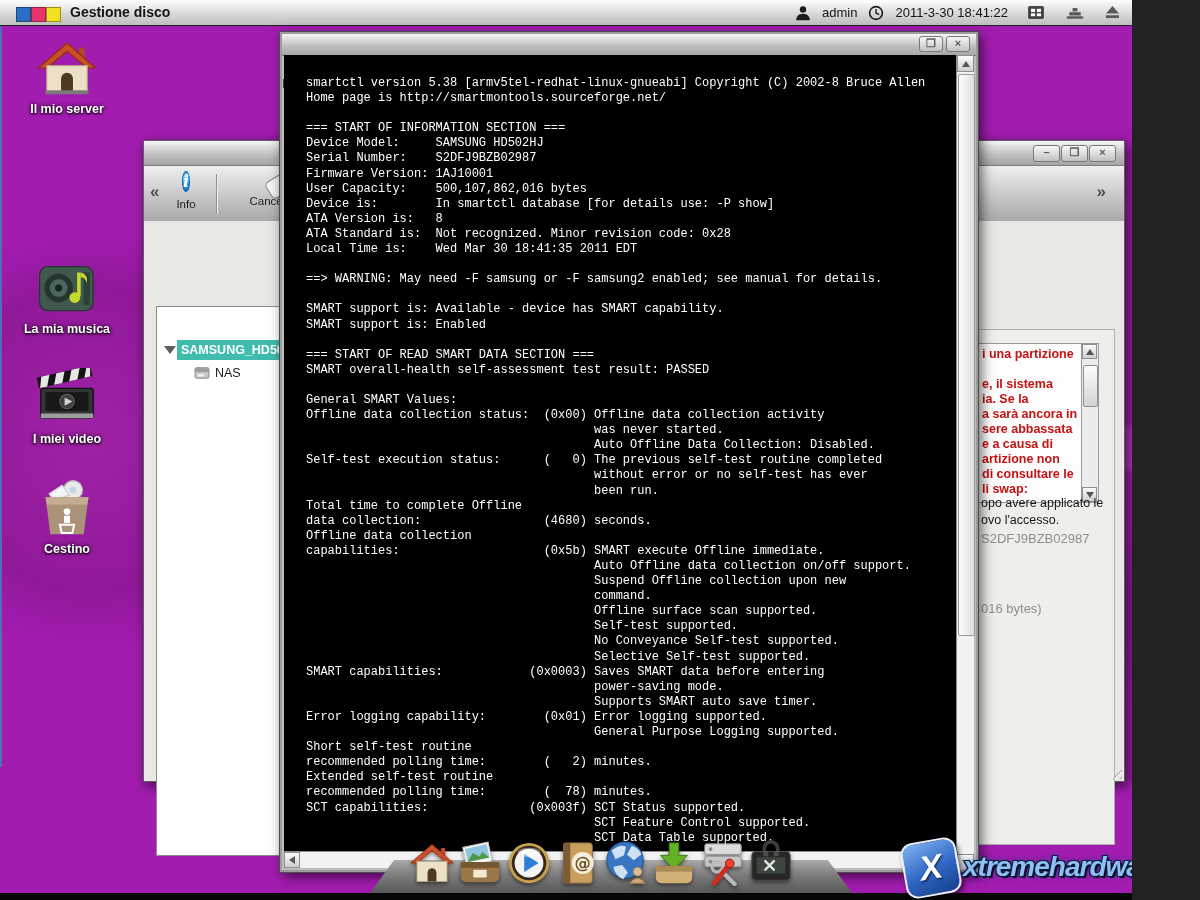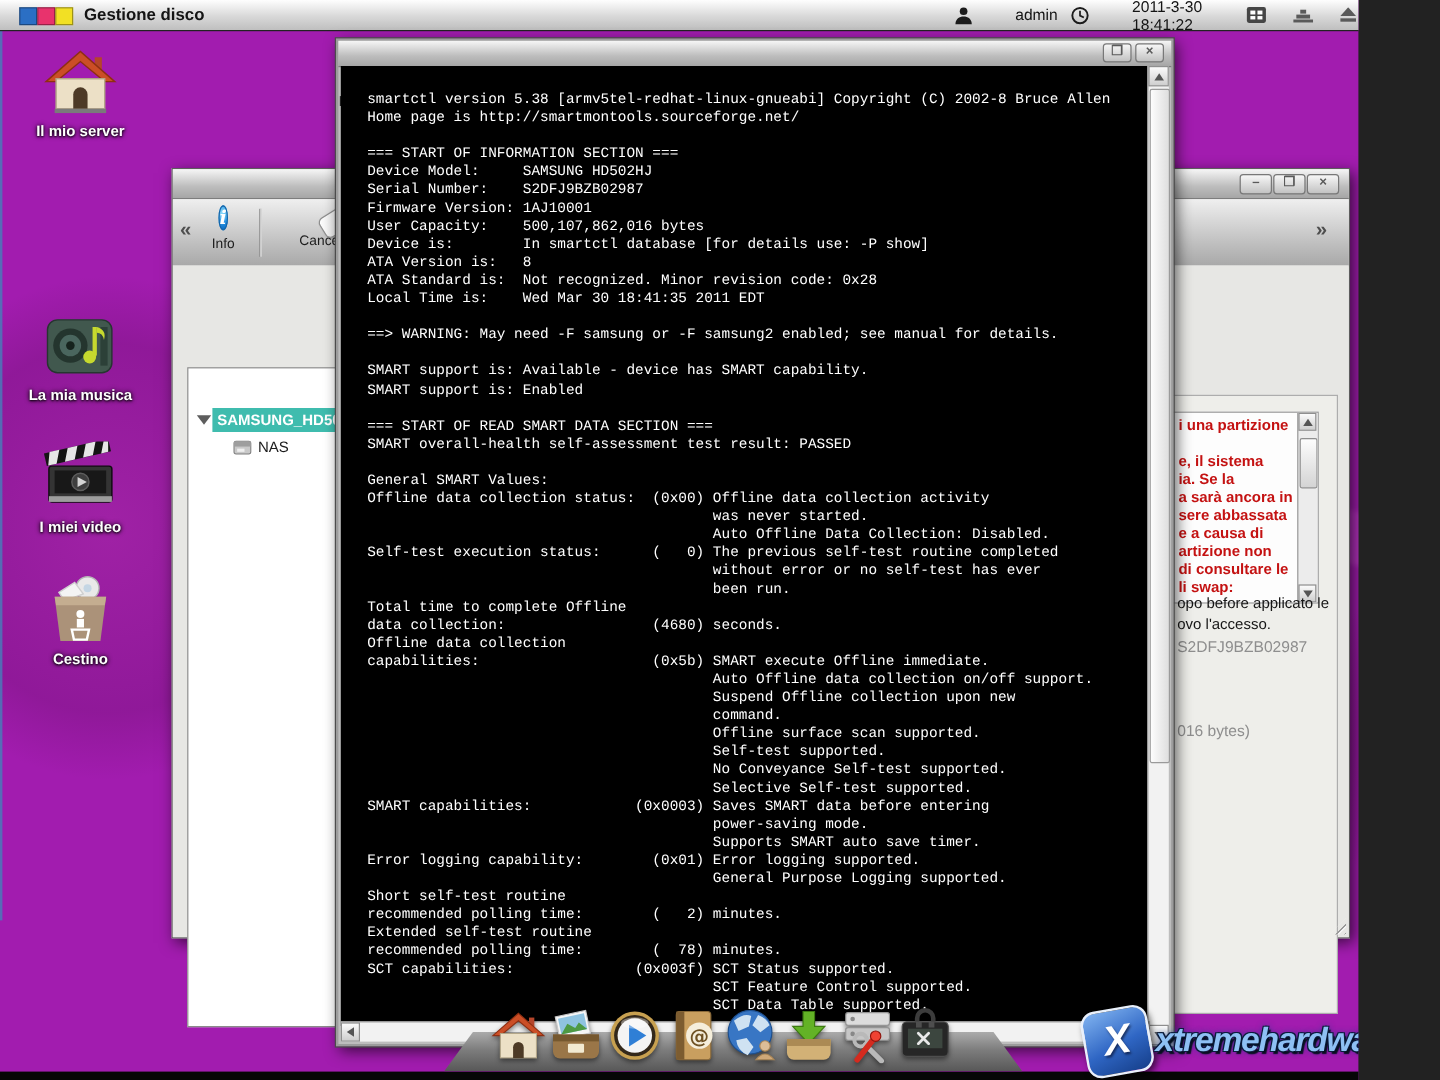--- a/index.html
+++ b/index.html
@@ -17,21 +17,21 @@
     filter:blur(2px);}
   #edge-line{position:absolute;left:0;top:25px;width:2px;height:742px;background:#4a7ab8;opacity:.85;}
   #bottom-strip{position:absolute;left:0;top:893px;width:1200px;height:7px;background:#060606;}
 
   
   #topbar{position:absolute;left:0;top:0;width:1200px;height:25px;
     background:linear-gradient(#fefefe,#d8d8d8 55%,#bfbfbf);border-bottom:1px solid #222;}
   .logo-sq{display:inline-block;width:13px;height:13px;vertical-align:middle;border:1px solid rgba(0,0,0,.35);}
   #topbar-title{position:absolute;left:70px;top:4px;font:bold 14px "Liberation Sans",sans-serif;color:#141414;}
   #topbar-right{position:absolute;left:795px;top:0;height:25px;display:flex;align-items:center;gap:11px;}
-  .tb-txt{font:13px "Liberation Sans",sans-serif;color:#141414;margin-left:24px;}
+  .tb-txt{font:13px "Liberation Sans",sans-serif;color:#141414;}
   .tb-ic{display:inline-flex;align-items:center;justify-content:center;}
   #help-glyph{font:bold 15px "Liberation Sans",sans-serif;color:#3c3c3c;}
 
   
   .dicon{position:absolute;left:12px;width:110px;text-align:center;cursor:default;}
   .dicon svg{width:62px;height:60px;display:block;margin:0 auto;}
   .dicon .lbl{margin-top:4px;font:bold 12.5px "Liberation Sans",sans-serif;color:#fff;
     text-shadow:0 1px 2px #000,0 0 4px #000;}
 
   
@@ -301,21 +301,21 @@
           <span class="mini-btn" style="top:0;">
               <span class="tri up"></span>
             </span>
           <div id="redbox-thumb"></div>
           <span class="mini-btn" style="bottom:0;">
               <span class="tri down"></span>
             </span>
         </div>
       </div>
       <div id="note-lines">
-        <div>opo before applicato le</div>
+        <div>opo avere applicato le</div>
         <div>ovo l'accesso.</div>
       </div>
       <div class="gray-frag" style="top:310px;">S2DFJ9BZB02987</div>
       <div class="gray-frag" style="top:380px;">016 bytes)</div>
     </div>
     <div id="resize-grip"></div>
   </div>
 
   <div id="smart-win" class="win">
     <div id="smart-tb" class="titlebar">

